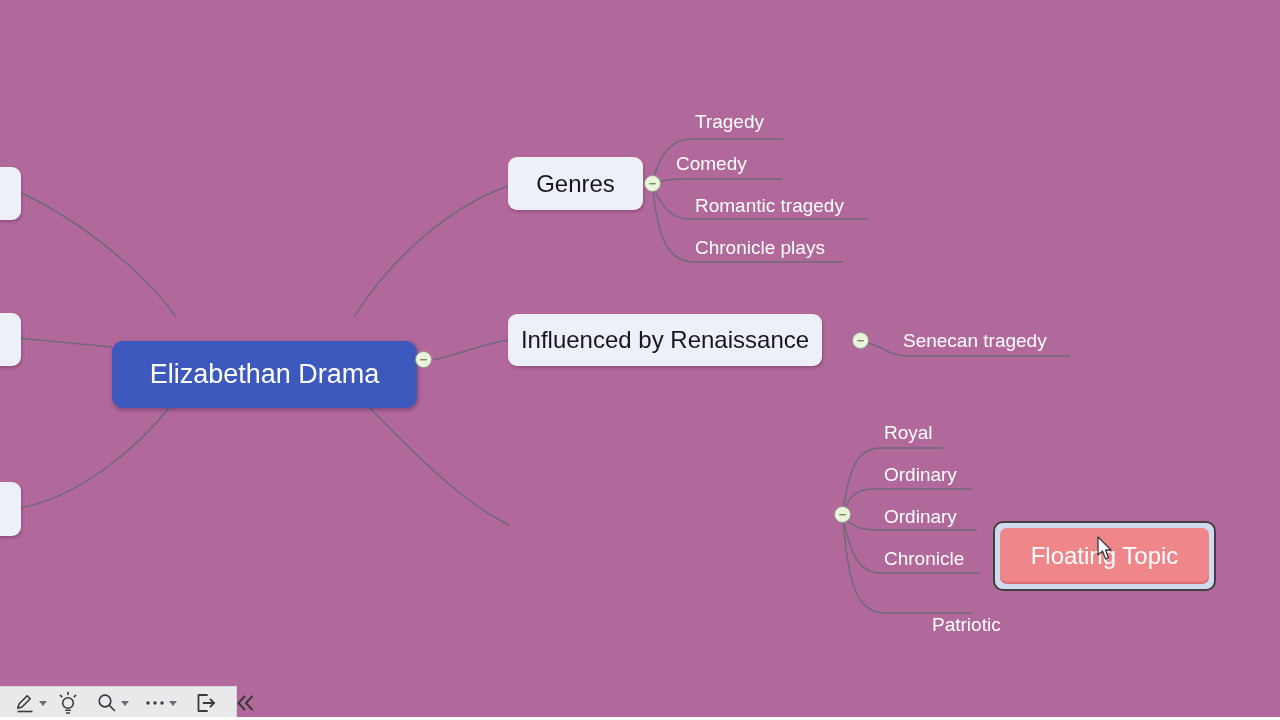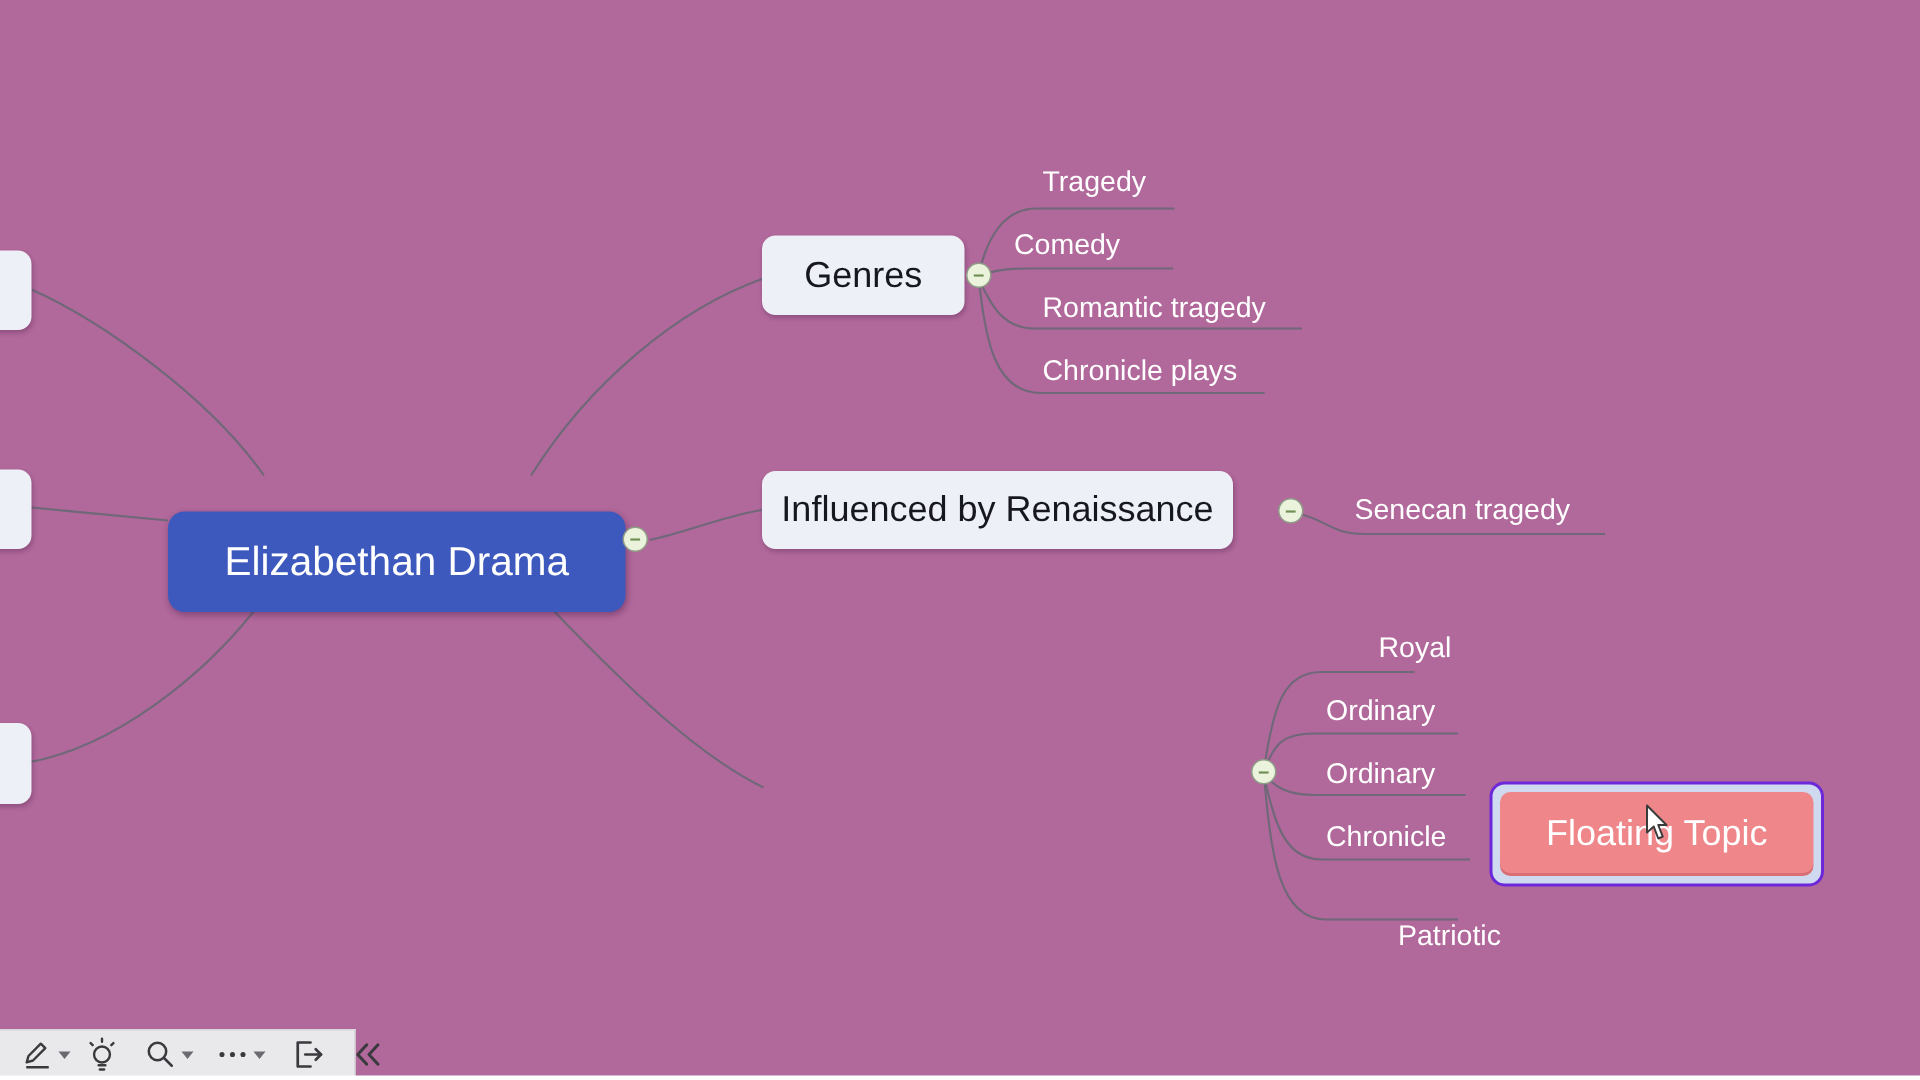--- a/index.html
+++ b/index.html
@@ -28,21 +28,21 @@
     position:absolute;z-index:2;font-size:19px;color:#ffffff;white-space:nowrap;
   }
   .collapse-btn{
     position:absolute;z-index:3;width:17px;height:17px;border-radius:50%;
     background:#ecf3dd;border:1px solid #8f9c86;box-sizing:border-box;
     display:flex;align-items:center;justify-content:center;
     color:#6f8f55;font-size:13px;font-weight:bold;line-height:1;cursor:pointer;
   }
   .selection-frame{
     position:absolute;z-index:4;
-    border:2px solid #6d28d9;background:#cfdaf0;border-radius:10px;
+    border:2px solid #404040;background:#cfdaf0;border-radius:10px;
     padding:5px;box-sizing:border-box;
   }
   .floating-inner{
     width:100%;height:100%;background:#ef868a;border-radius:7px;
     display:flex;align-items:center;justify-content:center;
     color:#ffffff;font-size:24px;white-space:nowrap;
     box-shadow:inset 0 -2px 0 rgba(150,40,50,.25);
   }
   .toolbar{
     position:absolute;left:0;top:686px;width:237px;height:32px;z-index:5;
@@ -103,21 +103,21 @@
   <div class="child-label" style="left:695px;top:111px;">Tragedy</div>
   <div class="child-label" style="left:676px;top:153px;">Comedy</div>
   <div class="child-label" style="left:695px;top:195px;">Romantic tragedy</div>
   <div class="child-label" style="left:695px;top:237px;">Chronicle plays</div>
 
   <div class="topic" style="left:508px;top:314px;width:314px;height:52px;">Influenced by Renaissance</div>
   <div class="collapse-btn" style="left:852px;top:332px;">−</div>
   <div class="child-label" style="left:903px;top:330px;">Senecan tragedy</div>
 
   <div class="collapse-btn" style="left:834px;top:506px;">−</div>
-  <div class="child-label" style="left:919px;top:422px;">Royal</div>
+  <div class="child-label" style="left:884px;top:422px;">Royal</div>
   <div class="child-label" style="left:884px;top:464px;">Ordinary</div>
   <div class="child-label" style="left:884px;top:506px;">Ordinary</div>
   <div class="child-label" style="left:884px;top:548px;">Chronicle</div>
   <div class="child-label" style="left:932px;top:590px;margin-top:24px;">Patriotic</div>
 
   <div class="selection-frame" style="left:993px;top:521px;width:223px;height:70px;">
     <div class="floating-inner">Floating Topic</div>
   </div>
 
   <svg class="cursor" style="left:1097px;top:536px;" width="18" height="26" viewBox="0 0 18 26">

